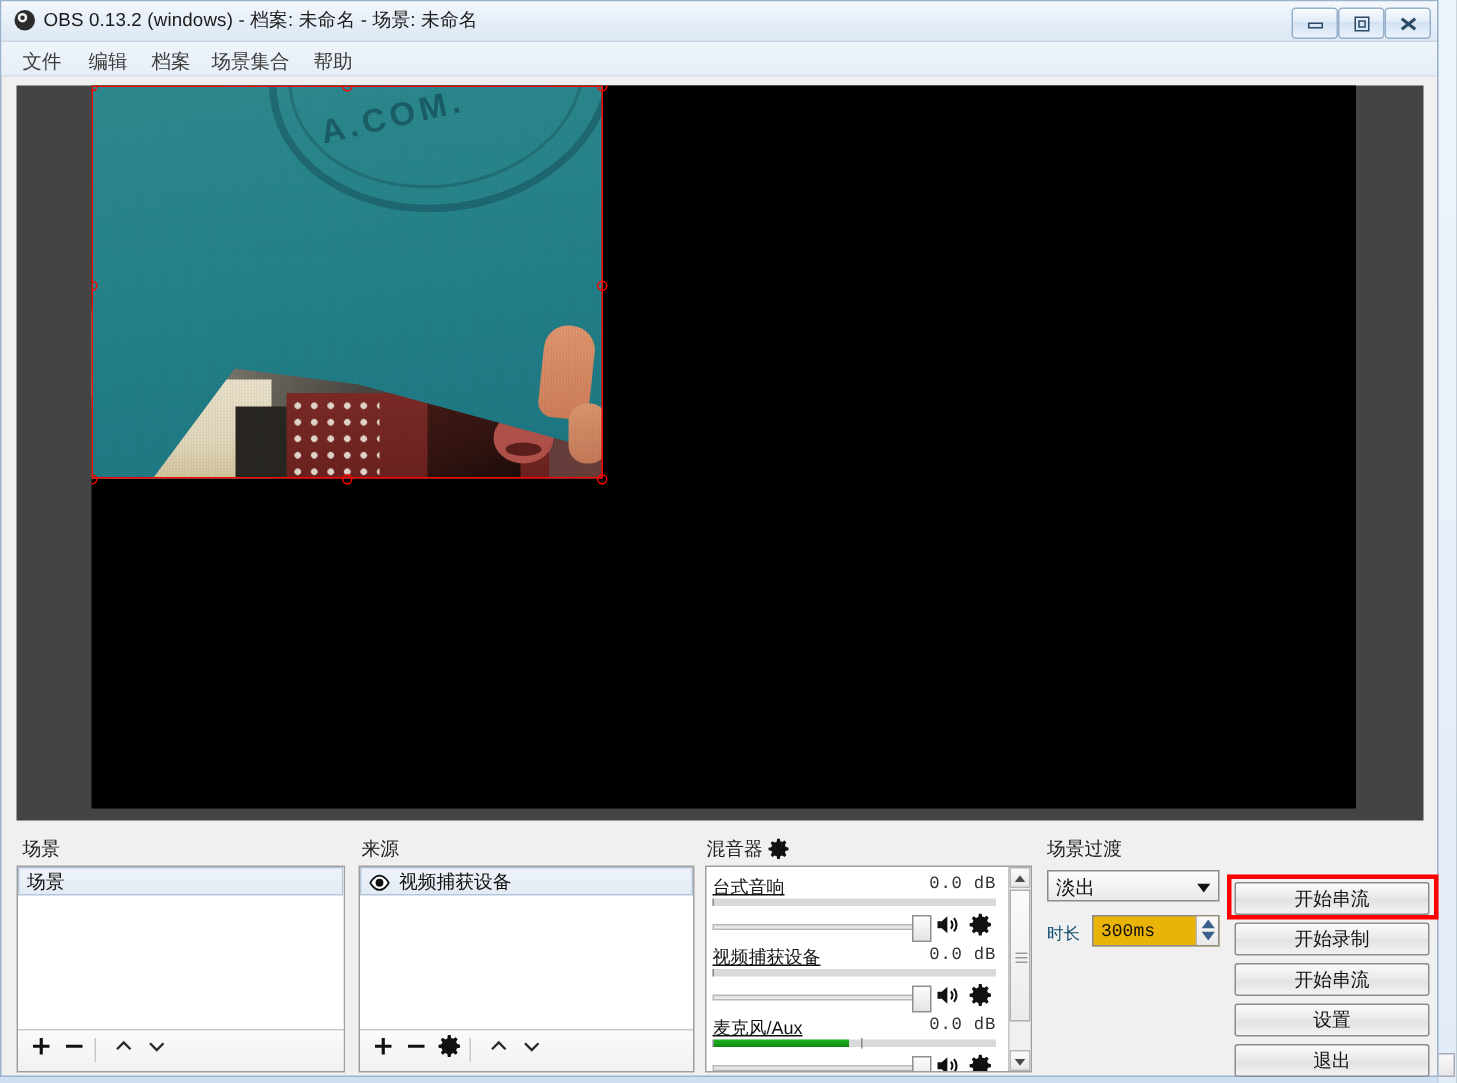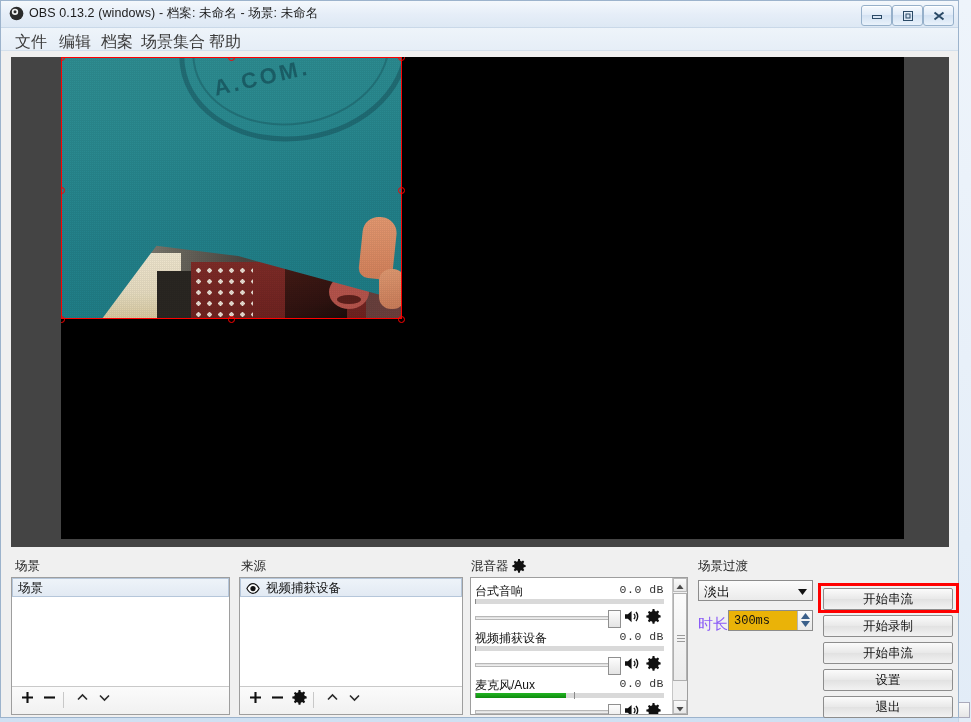--- a/index.html
+++ b/index.html
@@ -49,21 +49,21 @@
   #btn-close{right:4px;}
   .wbtn svg{position:absolute;left:50%;top:50%;transform:translate(-50%,-50%);}
   
   #menubar{
     position:relative;height:22px;
     background:linear-gradient(180deg,#eef4fa 0%,#e6eef7 100%);
     border-bottom:1px solid #d4e0ec;
   }
   .menu-item{
     position:absolute;top:3px;
-    font-size:16px;color:#3c3c3c;cursor:default;padding:1px 4px;
+    font-size:13px;color:#3c3c3c;cursor:default;padding:1px 4px;
   }
   
   #preview-wrap{
     position:absolute;left:10px;top:56px;width:938px;height:490px;
     background:#444444;
   }
   #canvas{
     position:absolute;left:50px;top:0px;width:843px;height:482px;
     background:#000000;
     overflow:hidden;
@@ -211,21 +211,21 @@
     position:absolute;top:3px;width:21px;height:21px;cursor:default;
   }
   .tb-sep{
     position:absolute;top:5px;width:1px;height:16px;background:#c8c8c8;
   }
   .tb-btn svg{display:block;margin:0 auto;}
   
   #mixer-panel{overflow:hidden;}
   .mx-row{position:absolute;left:0;width:197px;}
   .mx-name{
-    position:absolute;left:4px;top:0px;font-size:12px;color:#111;white-space:nowrap;
+    position:absolute;left:4px;top:0px;font-size:12px;color:#111;white-space:nowrap;text-decoration:underline;
   }
   .mx-db{
     position:absolute;right:4px;top:0px;font-size:11.5px;color:#333;
     font-family:"Liberation Mono","DejaVu Sans Mono",monospace;letter-spacing:.5px;
   }
   .mx-meter{
     position:absolute;left:4px;top:16px;width:189px;height:5px;
     background:#d9d9d9;border-left:1px solid #8a8a8a;box-sizing:border-box;
   }
   .mx-meter-fill{
@@ -271,21 +271,21 @@
   
   .combo{
     position:absolute;height:21px;
     background:linear-gradient(180deg,#fcfcfc 0%,#eaeaea 100%);
     border:1px solid #8c8c8c;box-sizing:border-box;cursor:default;
   }
   .combo-text{
     position:absolute;left:5px;top:2px;font-size:13px;color:#111;
   }
   .combo-arrow{position:absolute;right:5px;top:8px;}
-  .lbl{position:absolute;font-size:15px;color:#8b5cf6;}
+  .lbl{position:absolute;font-size:11px;color:#0c4a6e;}
   .spin{
     position:absolute;height:21px;
     background:#eab308;border:1px solid #8c8c8c;box-sizing:border-box;
   }
   .spin-text{
     position:absolute;left:5px;top:3px;font-size:12px;color:#111;
     font-family:"Liberation Mono","DejaVu Sans Mono",monospace;
   }
   .spin-btns{
     position:absolute;right:0;top:0;width:15px;height:19px;

